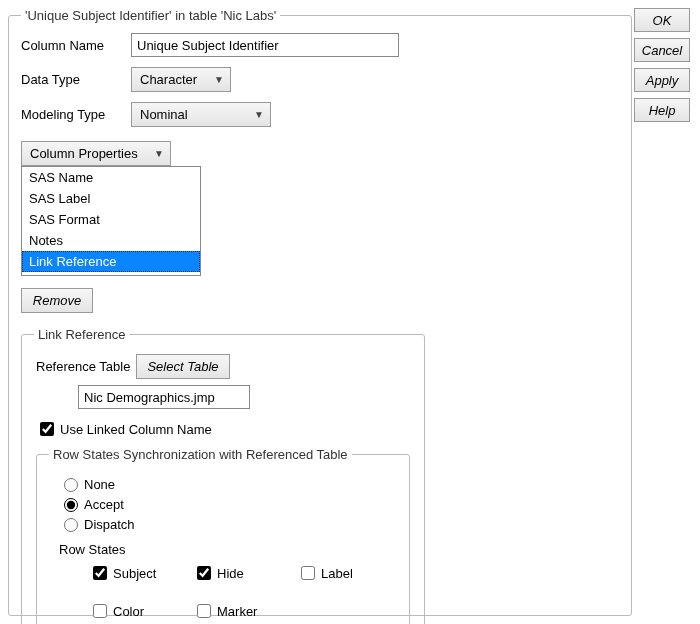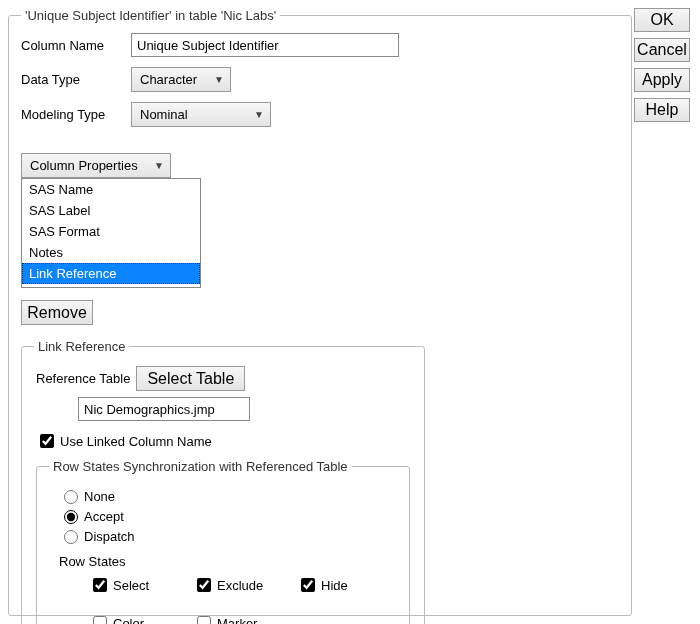--- a/index.html
+++ b/index.html
@@ -77,23 +77,24 @@
   .select.data-type { width: 100px; }
   .select.modeling-type { width: 140px; }
   .select.col-props { width: 150px; margin-bottom: 0; }
   .btn {
     display: inline-flex;
     align-items: center;
     justify-content: center;
     background: linear-gradient(#f6f6f6, #e4e4e4);
     border: 1px solid #999;
     padding: 3px 10px;
-    font-size: 16px;
+    font-size: 13px;
     height: 25px;
     cursor: default;
+    font-style: italic;
   }
   .listbox {
     border: 1px solid #888;
     width: 180px;
     height: 110px;
     background: #fff;
     overflow: hidden;
   }
   .listbox .item {
     padding: 2px 6px;
@@ -192,21 +193,21 @@
   </div>
 
   <div class="row">
     <div class="label-col">Modeling Type</div>
     <div class="select modeling-type">
       <span>Nominal</span>
       <span class="arrow">▼</span>
     </div>
   </div>
 
-  <div class="select col-props" style="margin-top:16px;">
+  <div class="select col-props" style="margin-top:4px;">
     <span>Column Properties</span>
     <span class="arrow">▼</span>
   </div>
 
   <div class="lower-area">
     <div class="left-col">
       <div class="listbox">
         <div class="item">SAS Name</div>
         <div class="item">SAS Label</div>
         <div class="item">SAS Format</div>
@@ -241,29 +242,29 @@
           </label>
           <label class="radio-row">
             <input type="radio" name="sync" style="">
             <span>Dispatch</span>
           </label>
 
           <div class="row-states-label">Row States</div>
           <div class="states-grid">
             <label>
                   <input type="checkbox" checked="" style="">
-                  <span>Select</span>
-                </label>
-            <label>
-                  <input type="checkbox" checked="" style="">
-                  <span>Exclude</span>
+                  <span>Subject</span>
                 </label>
             <label>
                   <input type="checkbox" checked="" style="">
                   <span>Hide</span>
+                </label>
+            <label>
+                  <input type="checkbox" style="">
+                  <span>Label</span>
                 </label>
             <label>
                   <input type="checkbox" style="">
                   <span>Color</span>
                 </label>
             <label>
                   <input type="checkbox" style="">
                   <span>Marker</span>
                 </label>
           </div>

